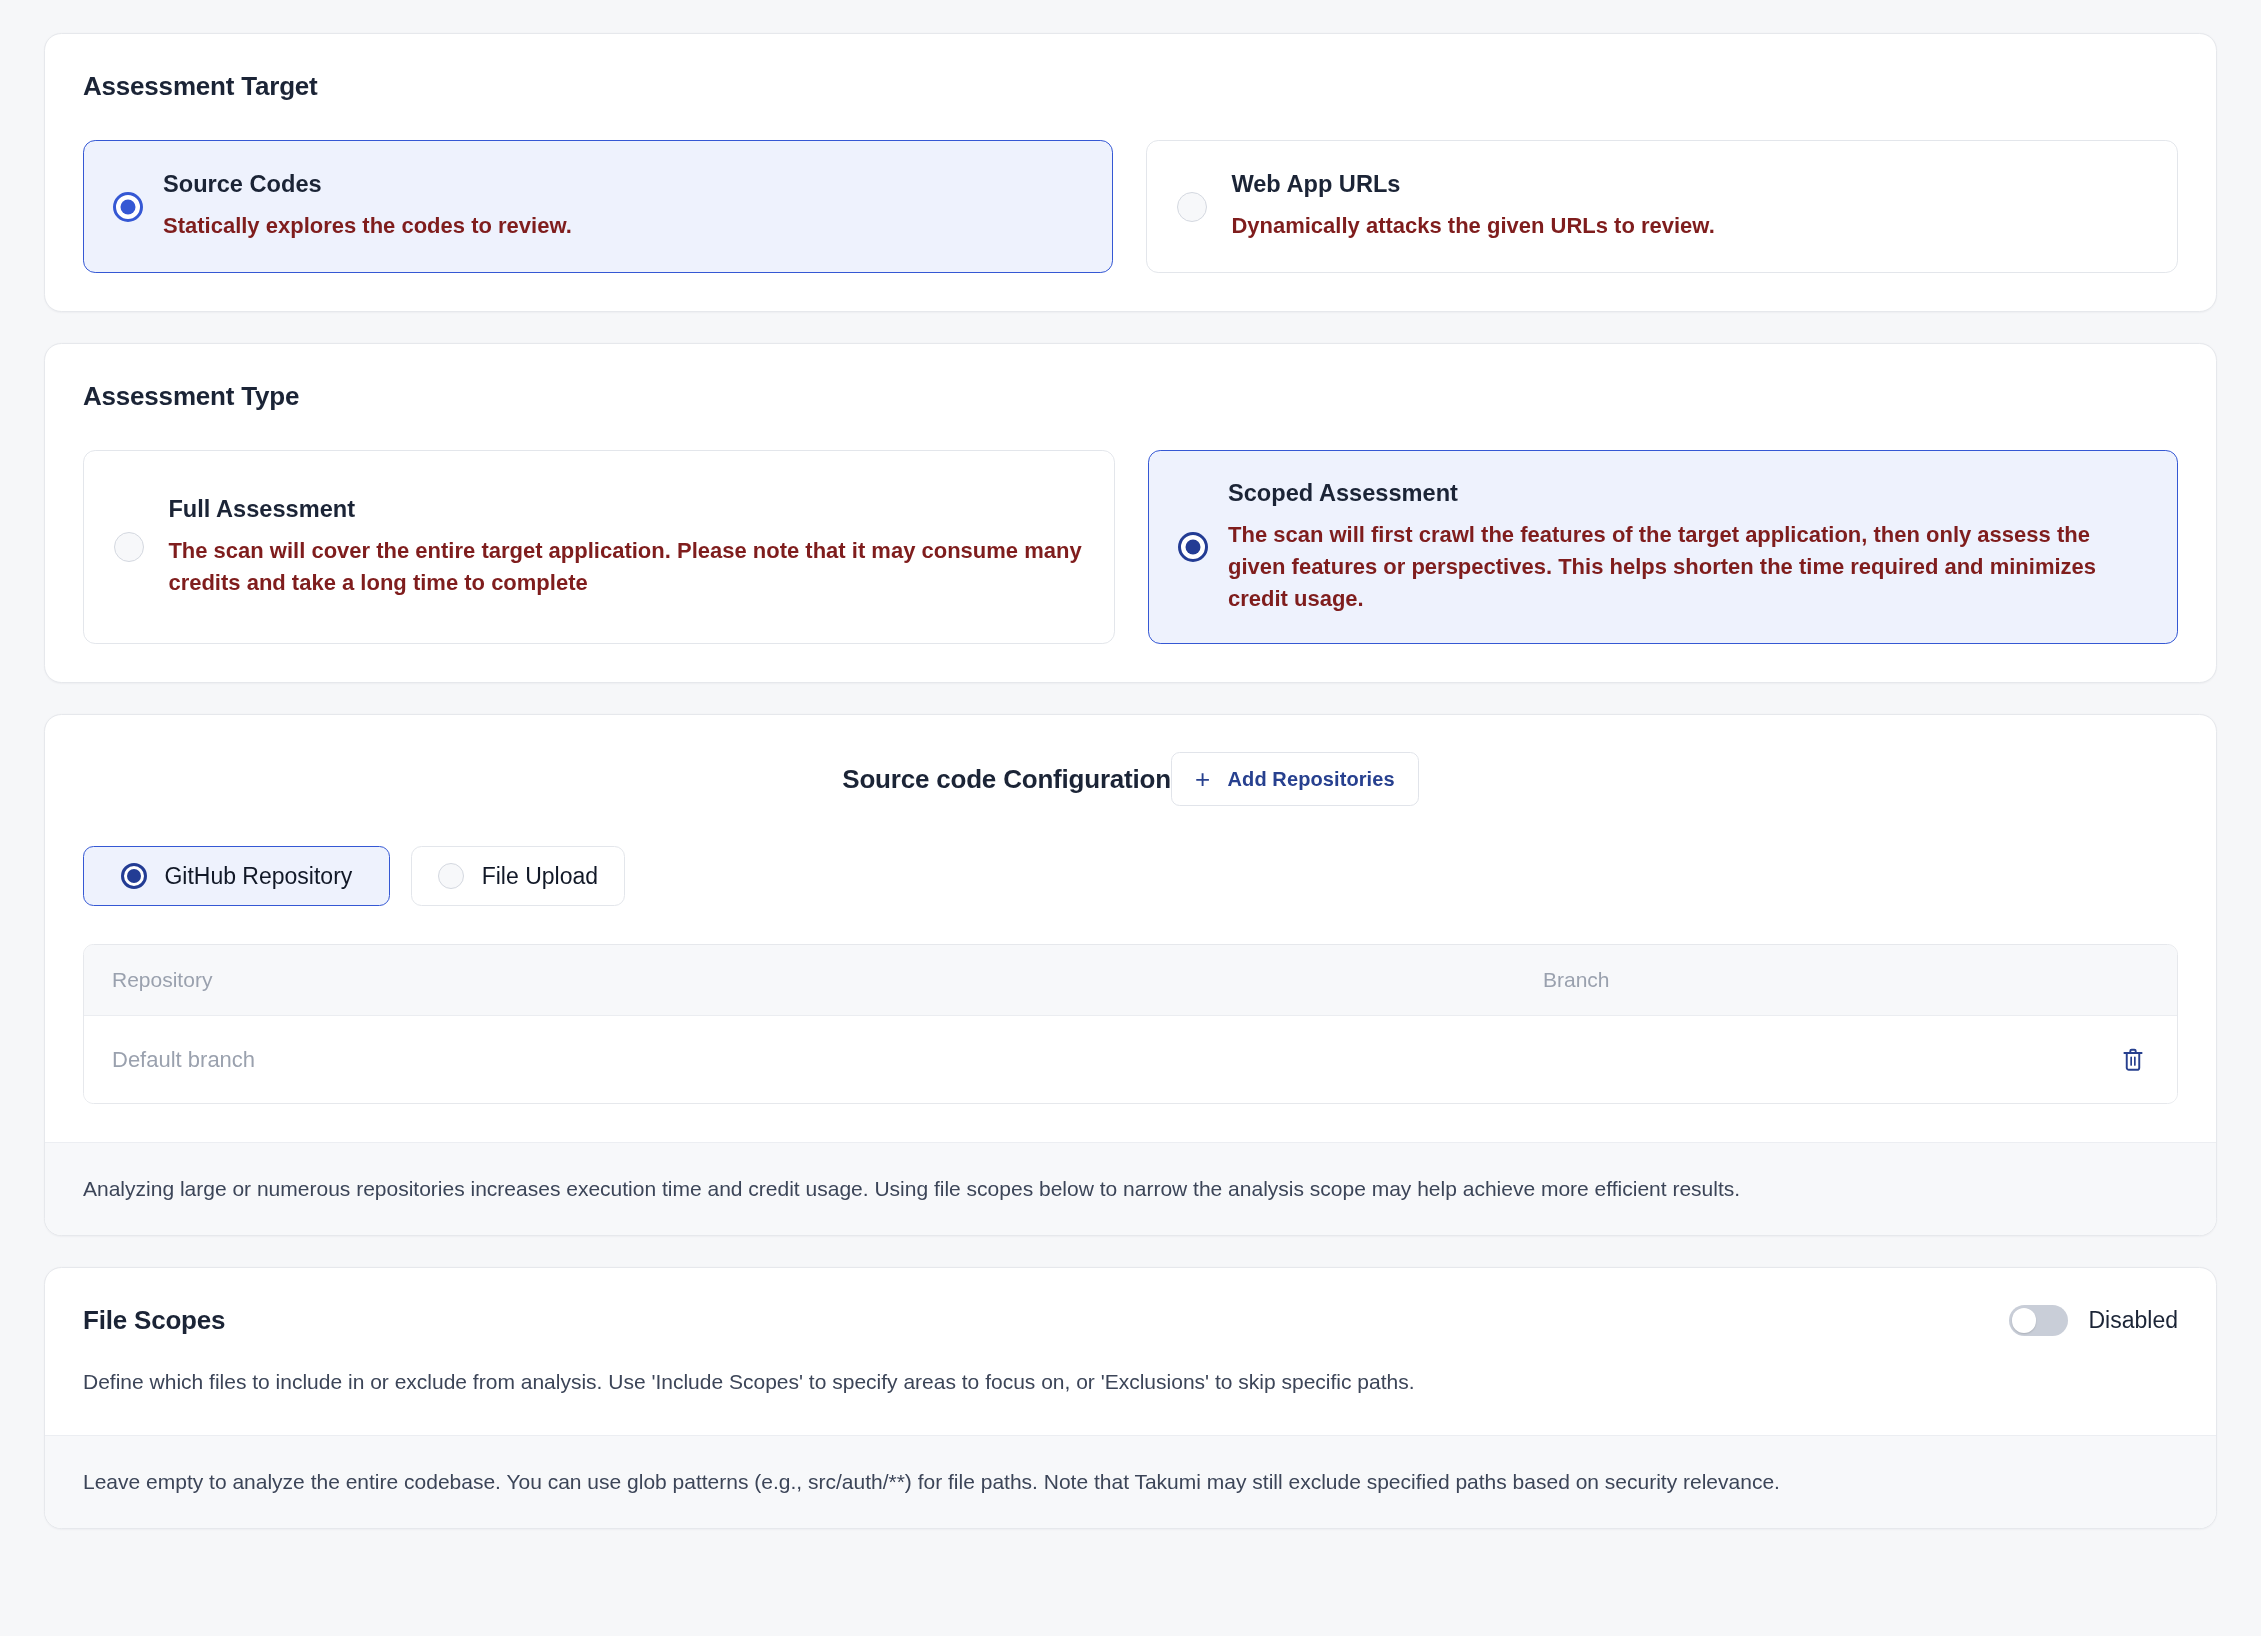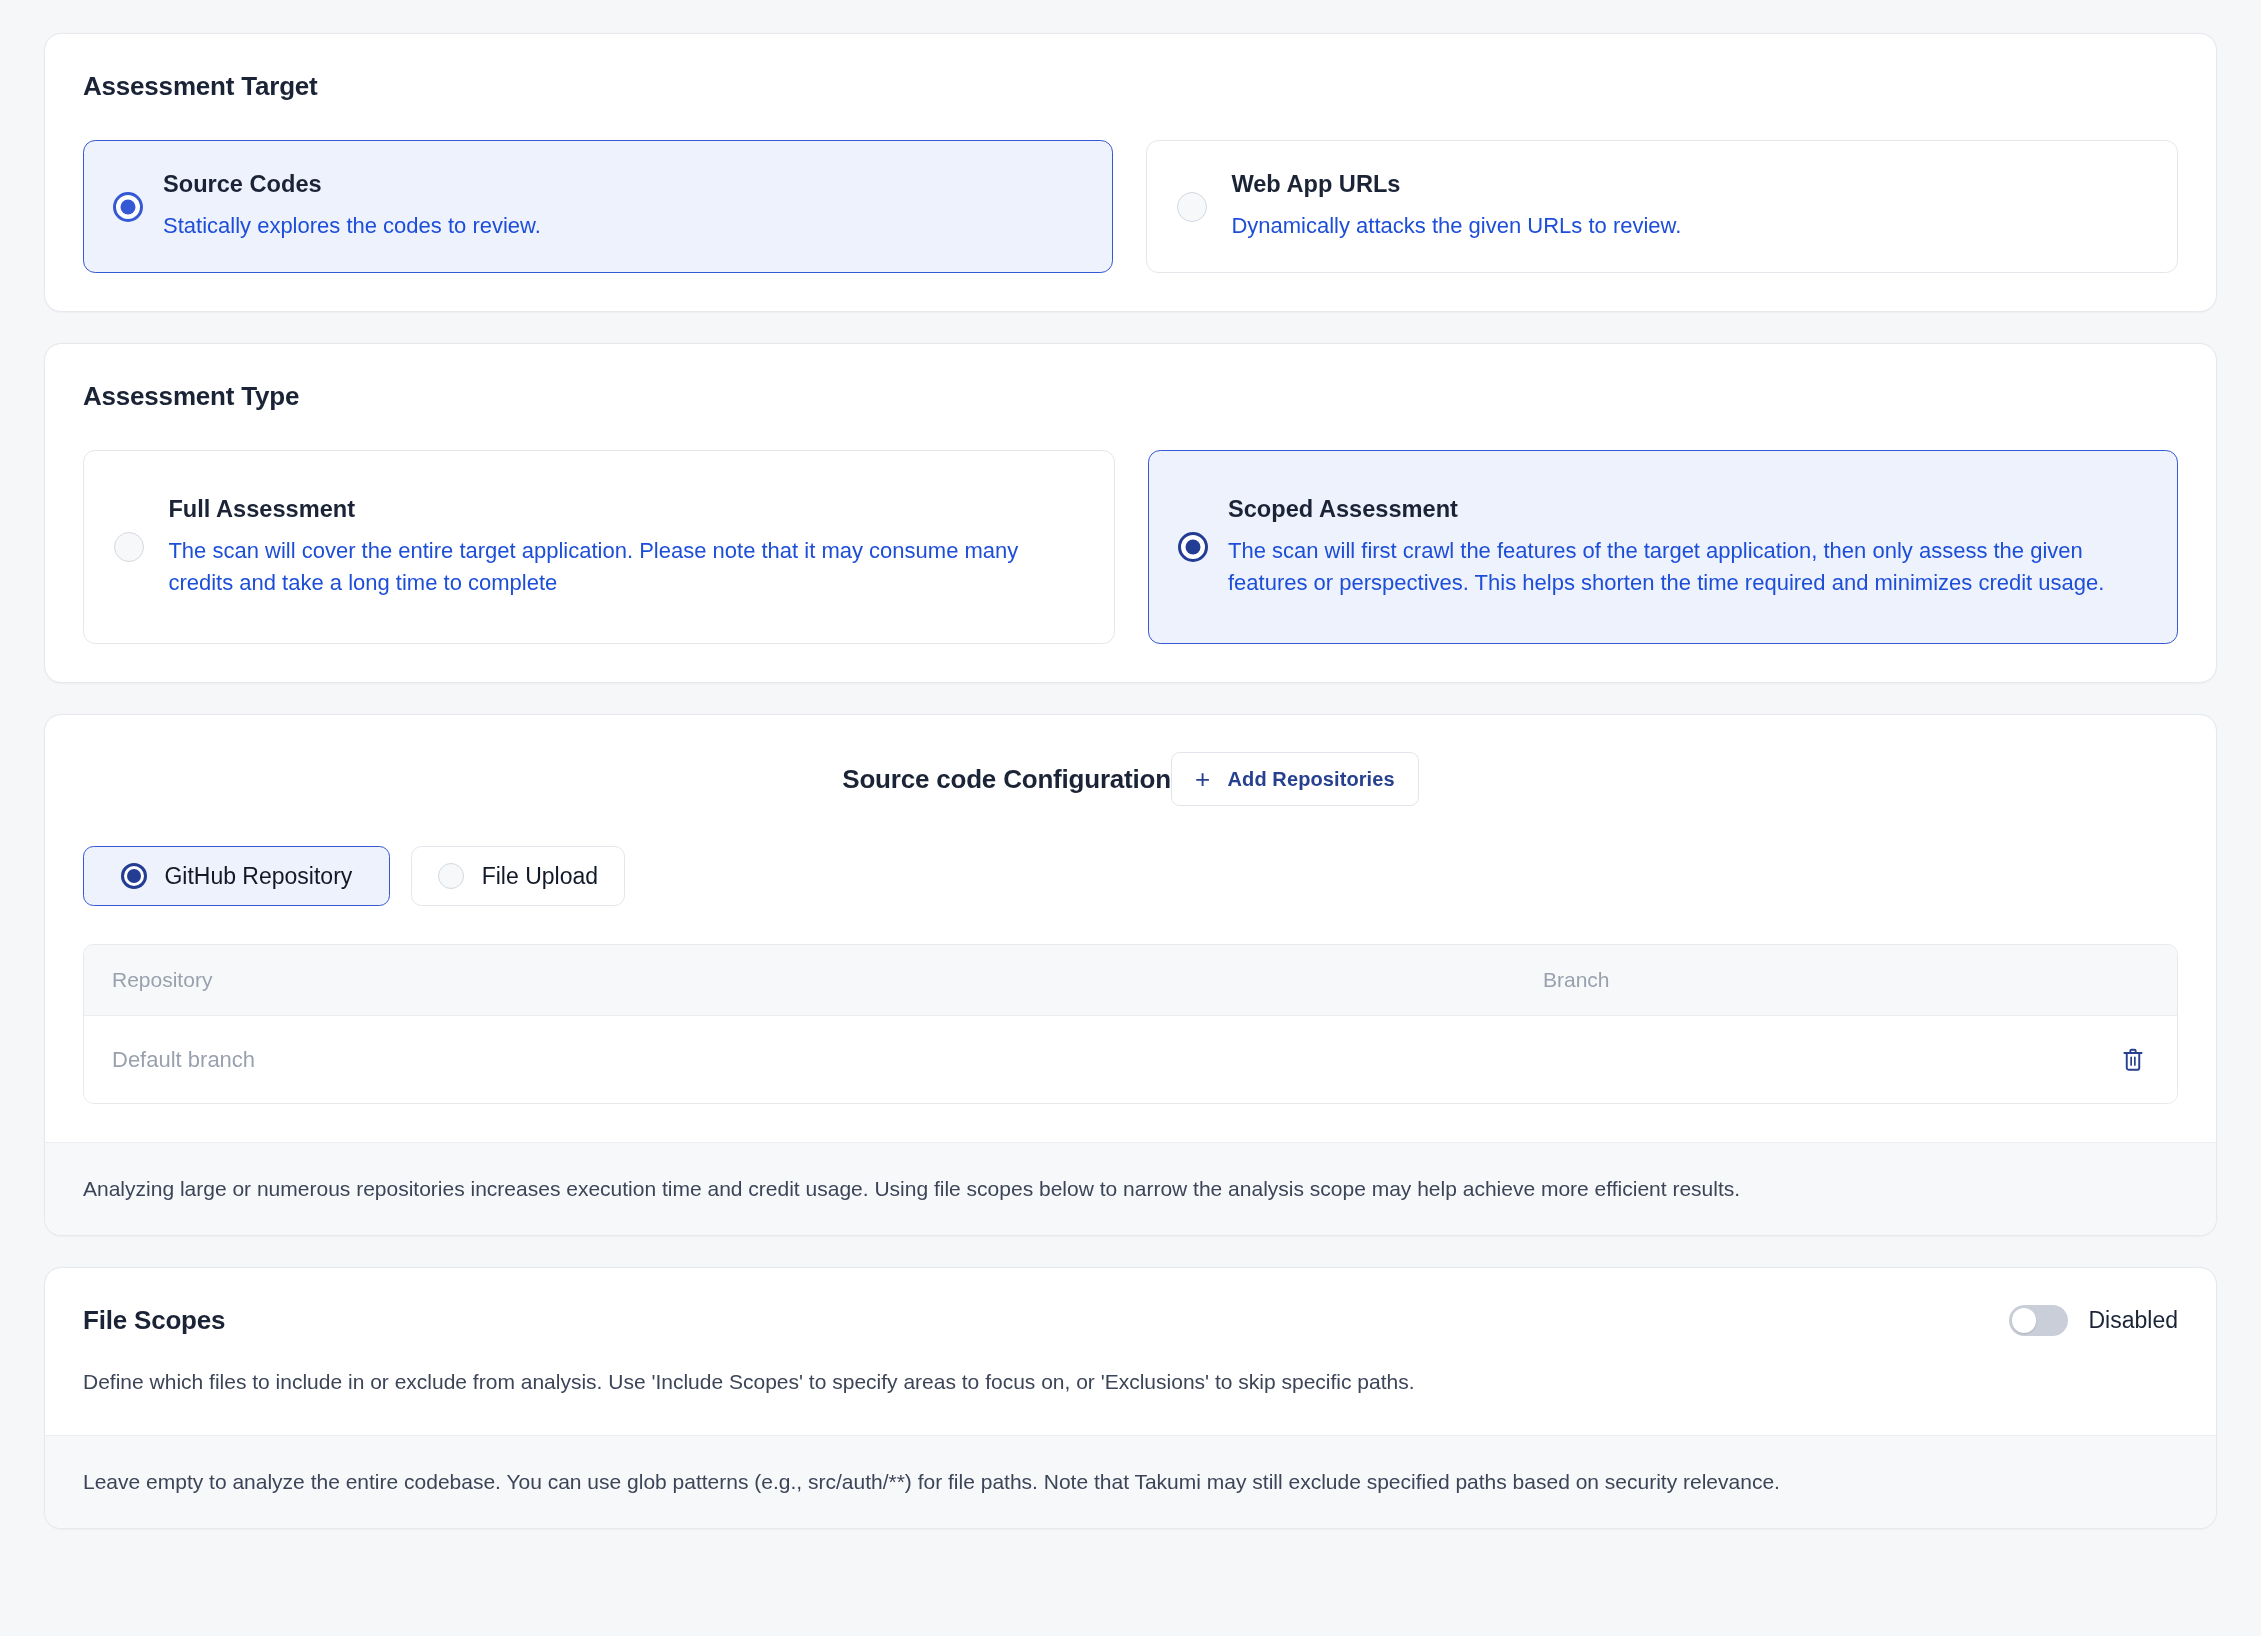--- a/index.html
+++ b/index.html
@@ -67,22 +67,22 @@
 
   .opt-text { display: flex; flex-direction: column; gap: 12.2px; }
   .opt-title {
     font-size: 23.6px;
     font-weight: 700;
     color: #1b2436;
   }
   .opt-desc {
     font-size: 22px;
     line-height: 1.45;
-    color: #1d4ed8;
-    font-weight: 400;
+    color: #7f1d1d;
+    font-weight: 700;
   }
 
   
   .radio {
     width: 30px; height: 30px;
     border-radius: 50%;
     flex: 0 0 30px;
     border: 1.7px solid #d4d8e0;
     background: #f7f8fa;
     position: relative;

